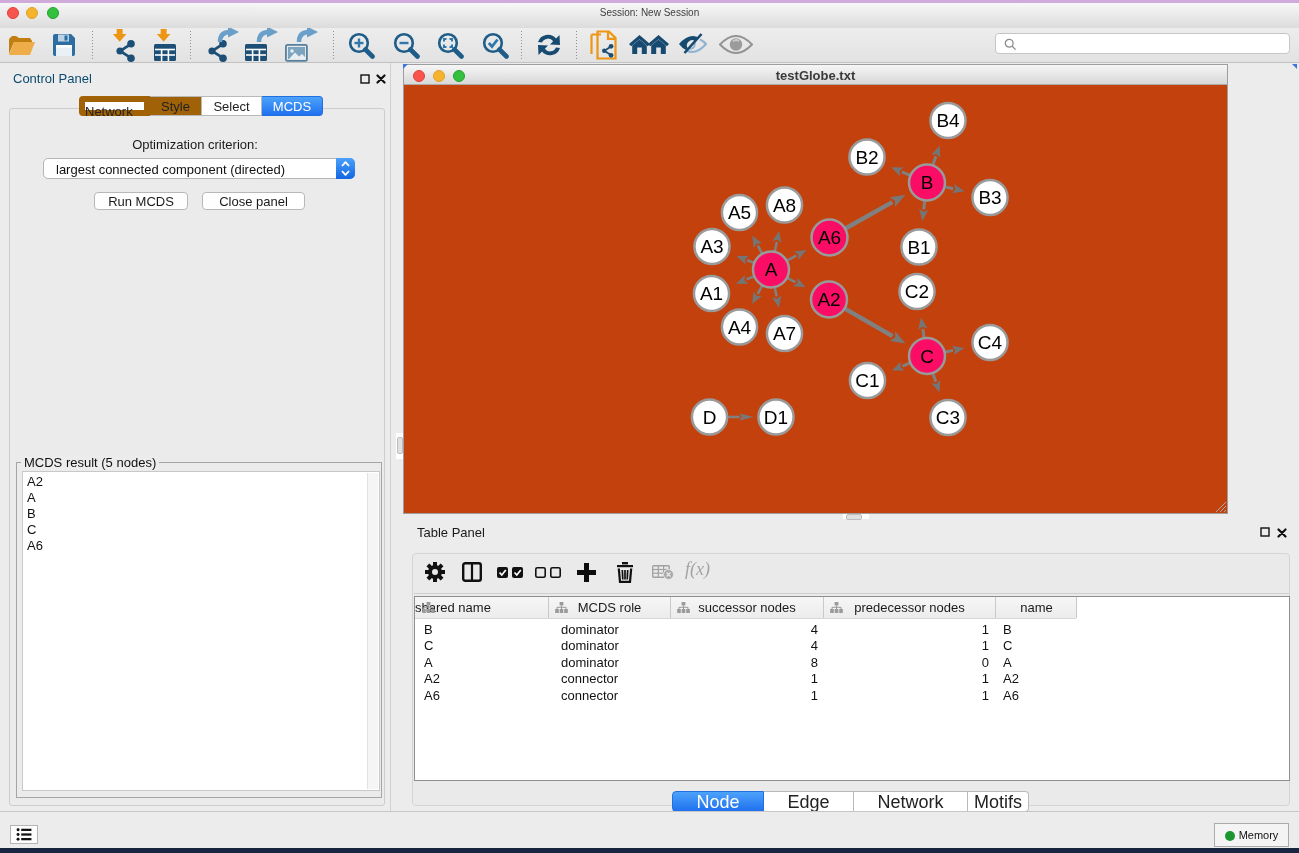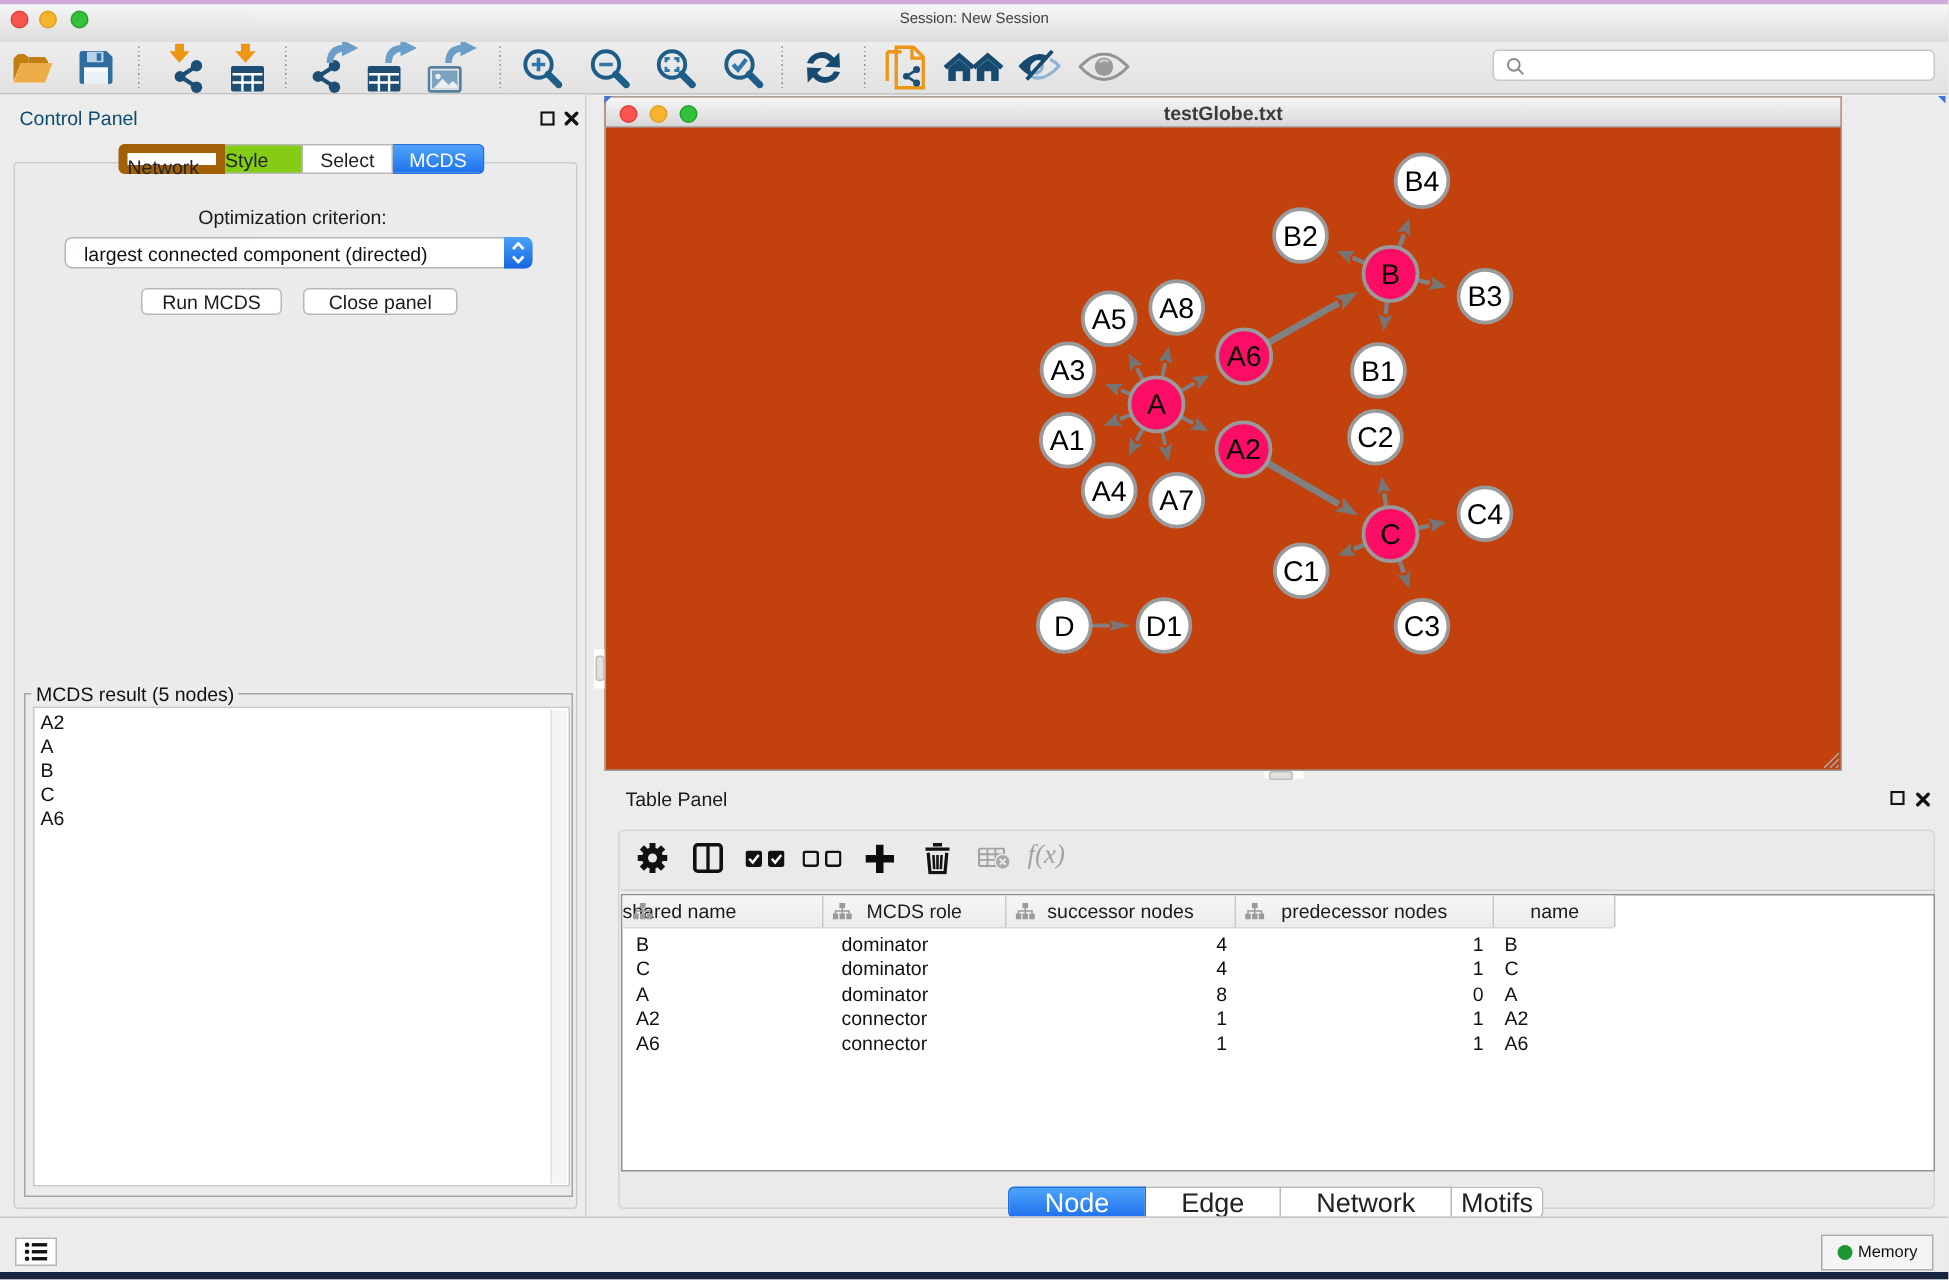--- a/index.html
+++ b/index.html
@@ -206,21 +206,21 @@
       <rect x="1" y="1" width="8" height="8" fill="none" stroke="#111" stroke-width="1.4"></rect>
     </svg>
   <svg class="abs" style="left:376px;top:11px" width="10" height="10" viewBox="0 0 10 10">
       <path d="M1.5,1.5 L8.5,8.5 M8.5,1.5 L1.5,8.5" stroke="#111" stroke-width="2.2" stroke-linecap="round"></path>
     </svg>
 
   <div class="abs" style="left:9px;top:45px;width:376px;height:698px;border:1px solid #cdcdcd;border-radius:3px;background:#ebebeb"></div>
 
   <div class="abs" style="left:79px;top:33px;height:20px;display:flex;font-size:13px">
     <div style="width:71px;height:20px;line-height:19px;text-align:left;background:#fff;border:6px solid #a16207;border-radius:4px 0 0 4px">Network</div>
-    <div style="width:52px;height:20px;line-height:19px;background:#84cc16;border:1px solid #b9b9b9;border-left:none">Style</div>
+    <div style="width:52px;height:20px;line-height:19px;text-align:center;background:#a16207;border:1px solid #b9b9b9;border-left:none">Style</div>
     <div style="width:60px;height:20px;line-height:19px;text-align:center;background:#fff;border:1px solid #b9b9b9;border-left:none">Select</div>
     <div style="width:61px;height:20px;line-height:19px;text-align:center;background:linear-gradient(#4da3fb,#2071ee);color:#fff;border:1px solid #2270e0;border-left:none;border-radius:0 4px 4px 0">MCDS</div>
   </div>
 
   <div class="abs" style="left:0;right:0;top:74px;text-align:center;color:#1a1a1a">Optimization criterion:</div>
 
   <div class="abs" style="left:43px;top:95px;width:312px;height:21px;background:#fff;border:1px solid #b5b5b5;border-radius:5px">
     <div style="position:absolute;left:12px;top:2.5px;font-size:13px;color:#111">largest connected component (directed)</div>
     <div style="position:absolute;right:-1px;top:-1px;width:19px;height:21px;background:linear-gradient(#4ba1fa,#1465e2);border-radius:0 5px 5px 0">
       <svg width="19" height="21" viewBox="0 0 19 21">

